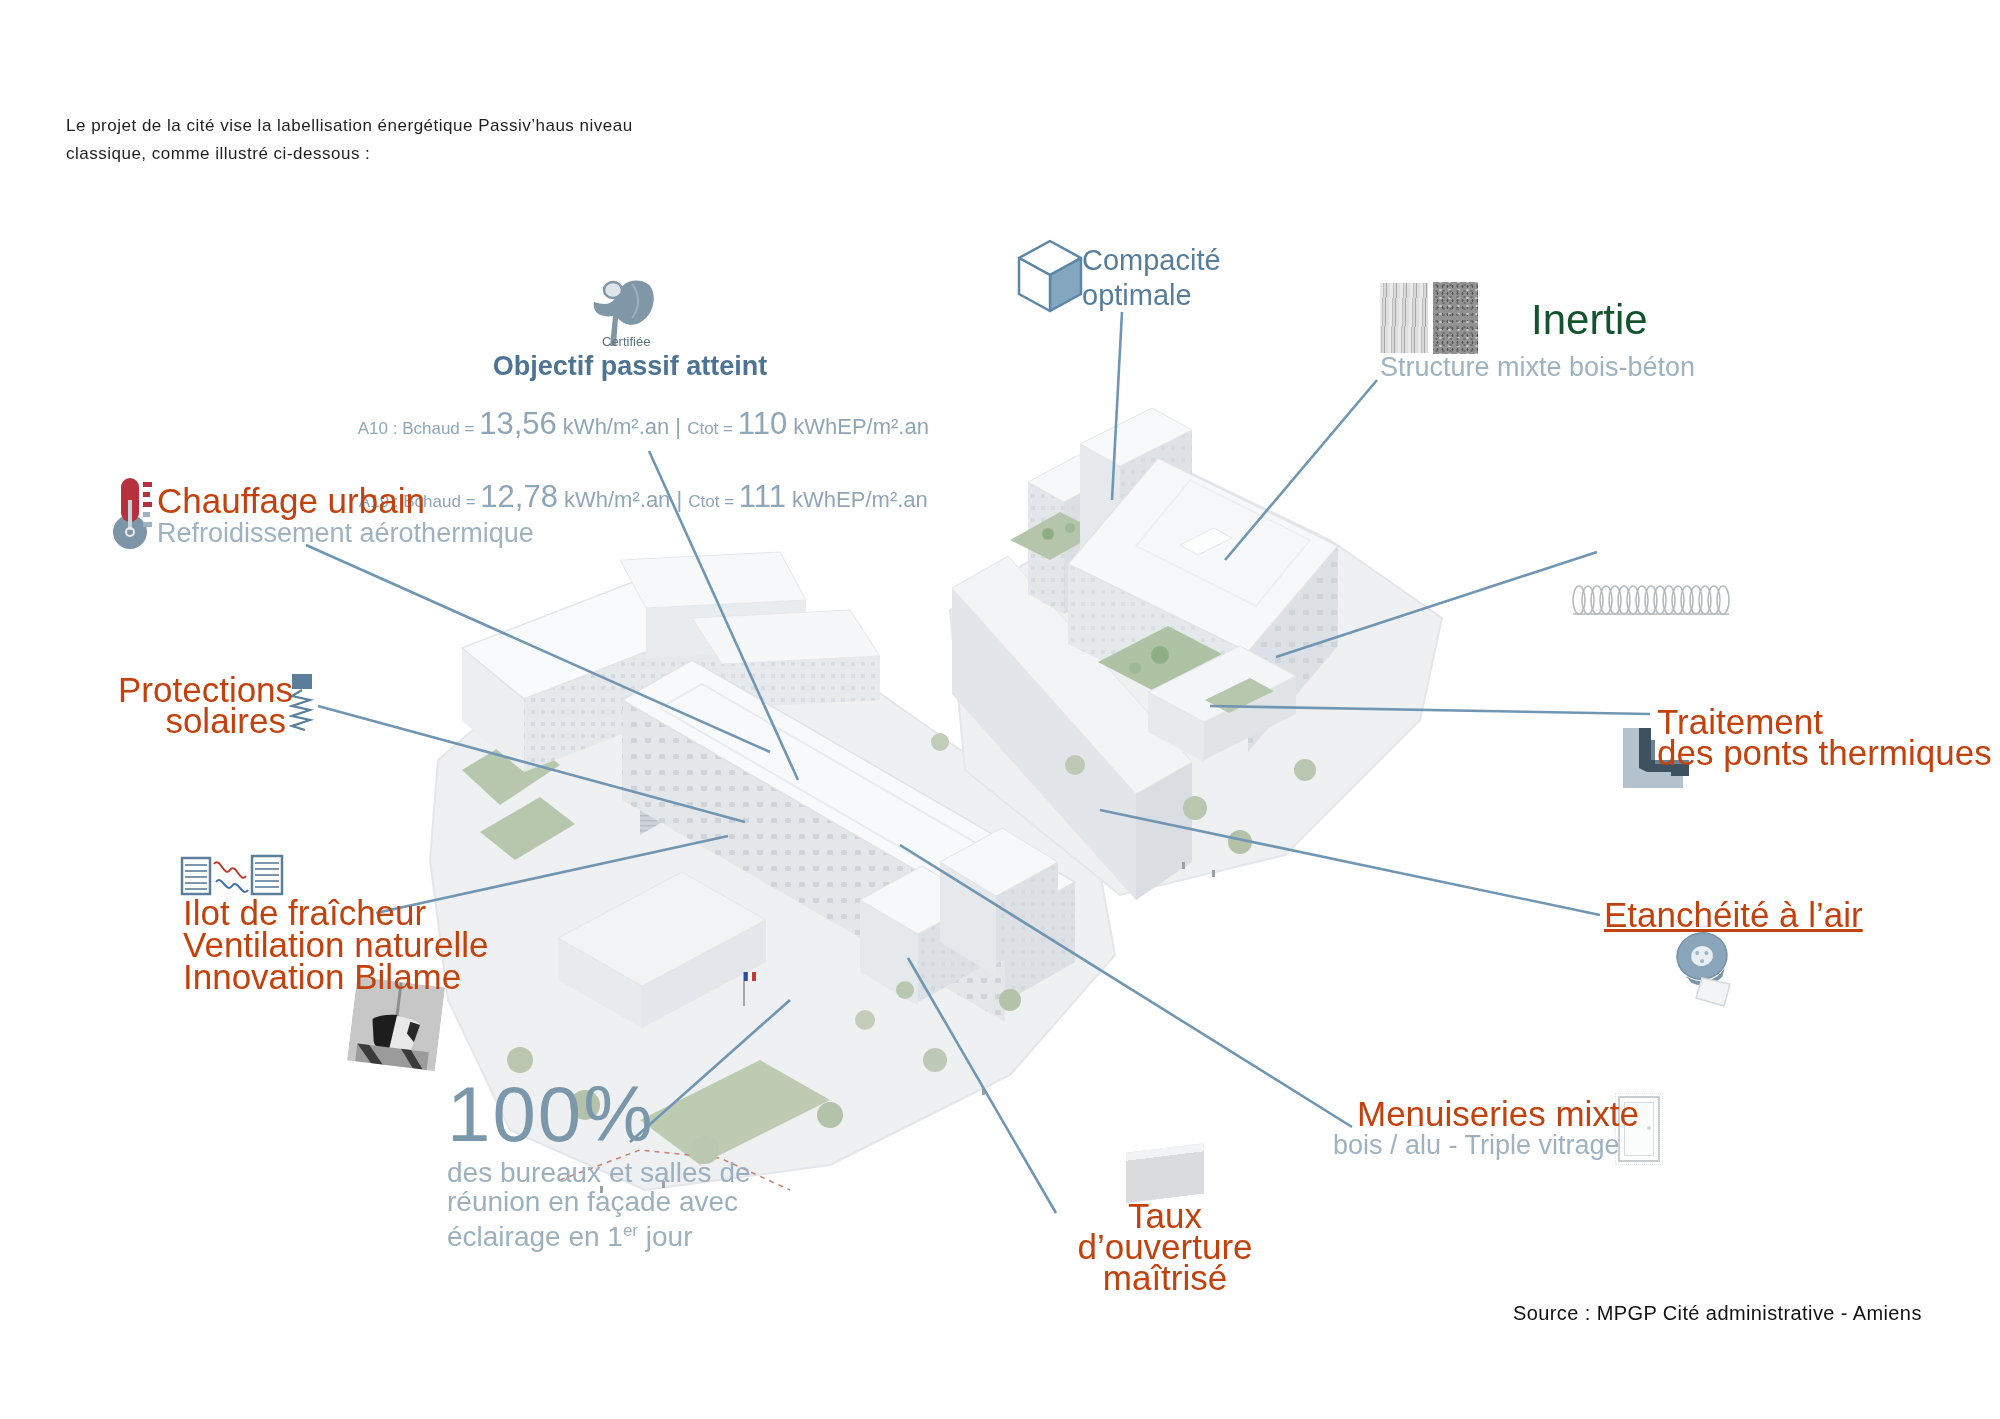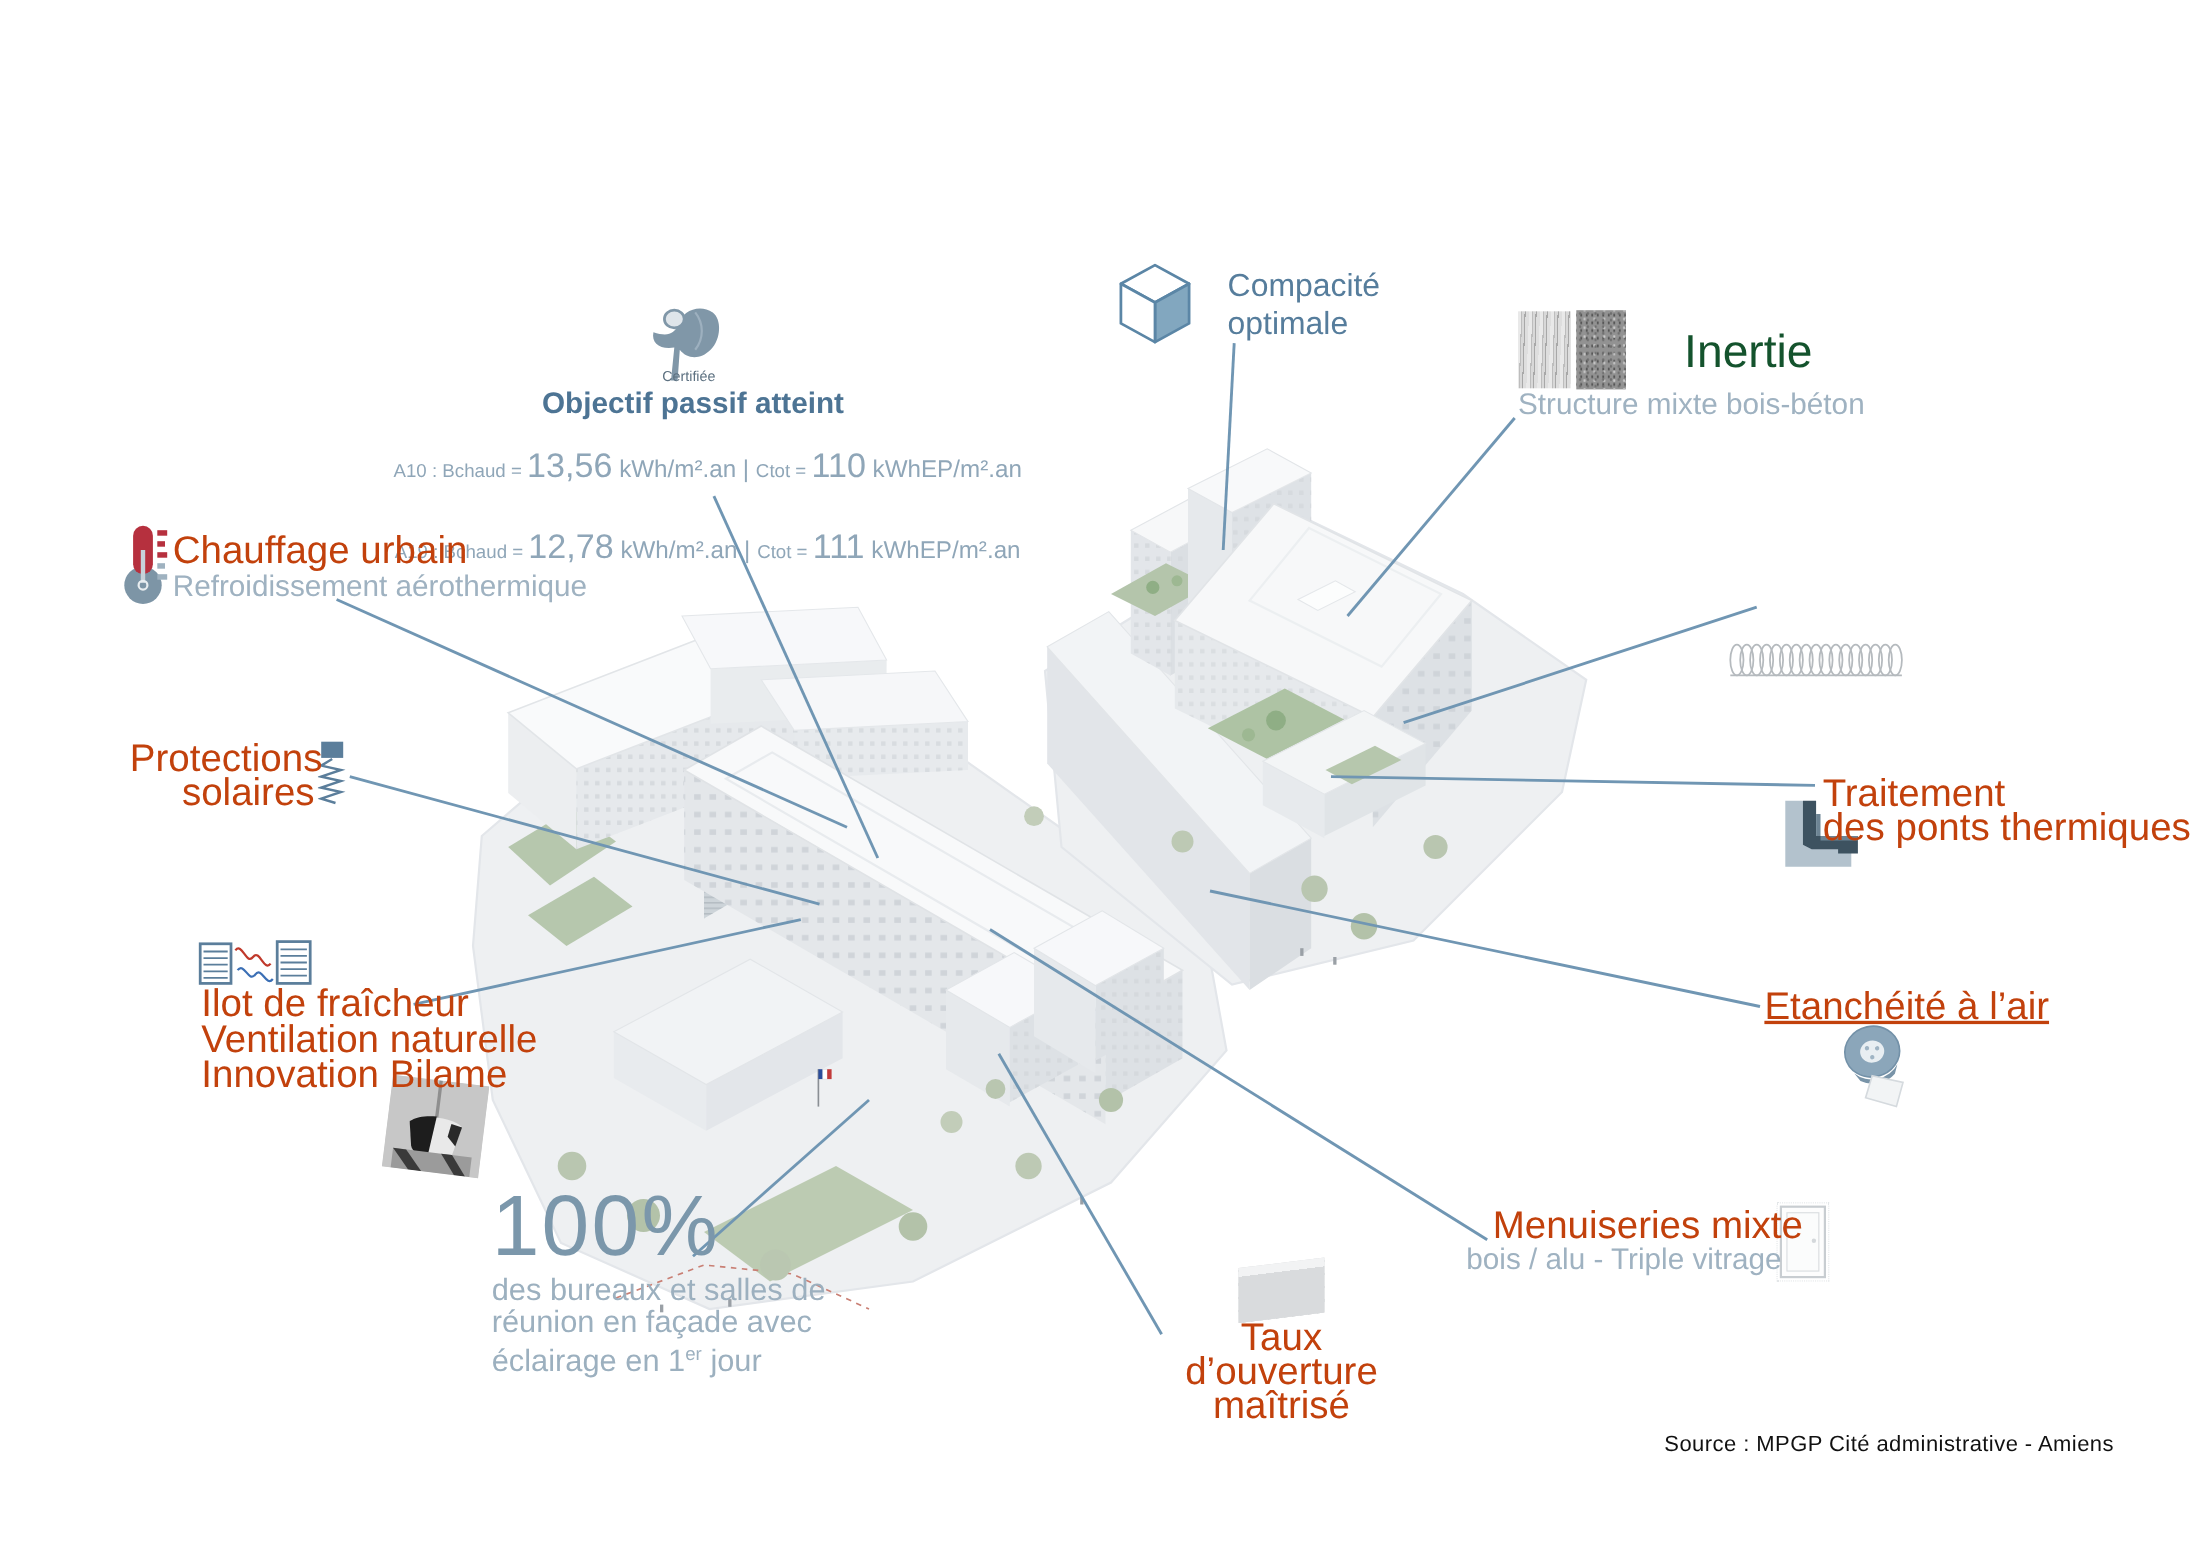--- a/index.html
+++ b/index.html
@@ -13,21 +13,21 @@
   .h-blue{color:#c2410c;font-size:35px;line-height:31px;}
   .sub-blue{color:#9fb2c1;font-size:27px;line-height:30px;}
   .ml{white-space:pre-line;}
   .certif{left:602px;top:334px;font-size:13px;color:#5d7181;z-index:5;}
   .objectif{left:330px;top:351px;width:600px;text-align:center;z-index:5;}
   .objectif .title{font-size:27px;font-weight:bold;color:#4d7494;margin-bottom:6px;}
   .stats-line{white-space:pre;color:#8fa6b8;margin-top:1px;}
   .stats-line .s-small{font-size:17px;}
   .stats-line .s-big{font-size:31px;text-align:right;}
   .stats-line .s-mid{font-size:22px;}
-  .compacite{left:1082px;top:243px;font-size:29px;line-height:35px;color:#567d9c;z-index:5;margin-left:34px;}
+  .compacite{left:1082px;top:243px;font-size:29px;line-height:35px;color:#567d9c;z-index:5;}
   .inertie-title{left:1487px;top:296px;font-size:42px;color:#14532d;z-index:5;margin-left:44px;}
   .inertie-sub{left:1380px;top:352px;z-index:5;}
   .chauffage-t{left:157px;top:485px;z-index:5;}
   .chauffage-s{left:157px;top:518px;z-index:5;}
   .isolation{left:1540px;top:516px;width:220px;text-align:center;z-index:5;}
   .protections{left:118px;top:674px;width:168px;text-align:right;z-index:5;}
   .traitement{left:1657px;top:706px;z-index:5;}
   .ilot{left:183px;top:897px;z-index:5;line-height:32px;}
   .etancheite{left:1604px;top:899px;z-index:5;text-decoration:underline;}
   .daylight{left:447px;top:1078px;z-index:5;}
@@ -190,20 +190,21 @@
       <line x1="318" y1="706" x2="745" y2="822"></line>
       <line x1="1650" y1="714" x2="1210" y2="706"></line>
       <line x1="376" y1="913" x2="728" y2="836"></line>
       <line x1="1600" y1="915" x2="1100" y2="810"></line>
       <line x1="630" y1="1142" x2="790" y2="1000"></line>
       <line x1="1352" y1="1127" x2="900" y2="845"></line>
       <line x1="1056" y1="1213" x2="908" y2="958"></line>
     </g>
   </svg>
 
+  <div class="abs intro">Le projet de la cité vise la labellisation énergétique Passiv’haus niveau classique, comme illustré ci-dessous :</div>
 
   <div class="abs objectif">
     <div class="title">Objectif passif atteint</div>
     <div class="stats-line">
       <span class="s-small">A10 : Bchaud = </span><span class="s-big">13,56</span><span class="s-mid"> kWh/m².an </span><span class="s-mid">| </span><span class="s-small">Ctot = </span><span class="s-big">110</span><span class="s-mid"> kWhEP/m².an</span>
     </div>
     <div class="stats-line">
       <span class="s-small">A19 : Bchaud = </span><span class="s-big">12,78</span><span class="s-mid"> kWh/m².an </span><span class="s-mid">| </span><span class="s-small">Ctot = </span><span class="s-big">111</span><span class="s-mid"> kWhEP/m².an</span>
     </div>
   </div>

